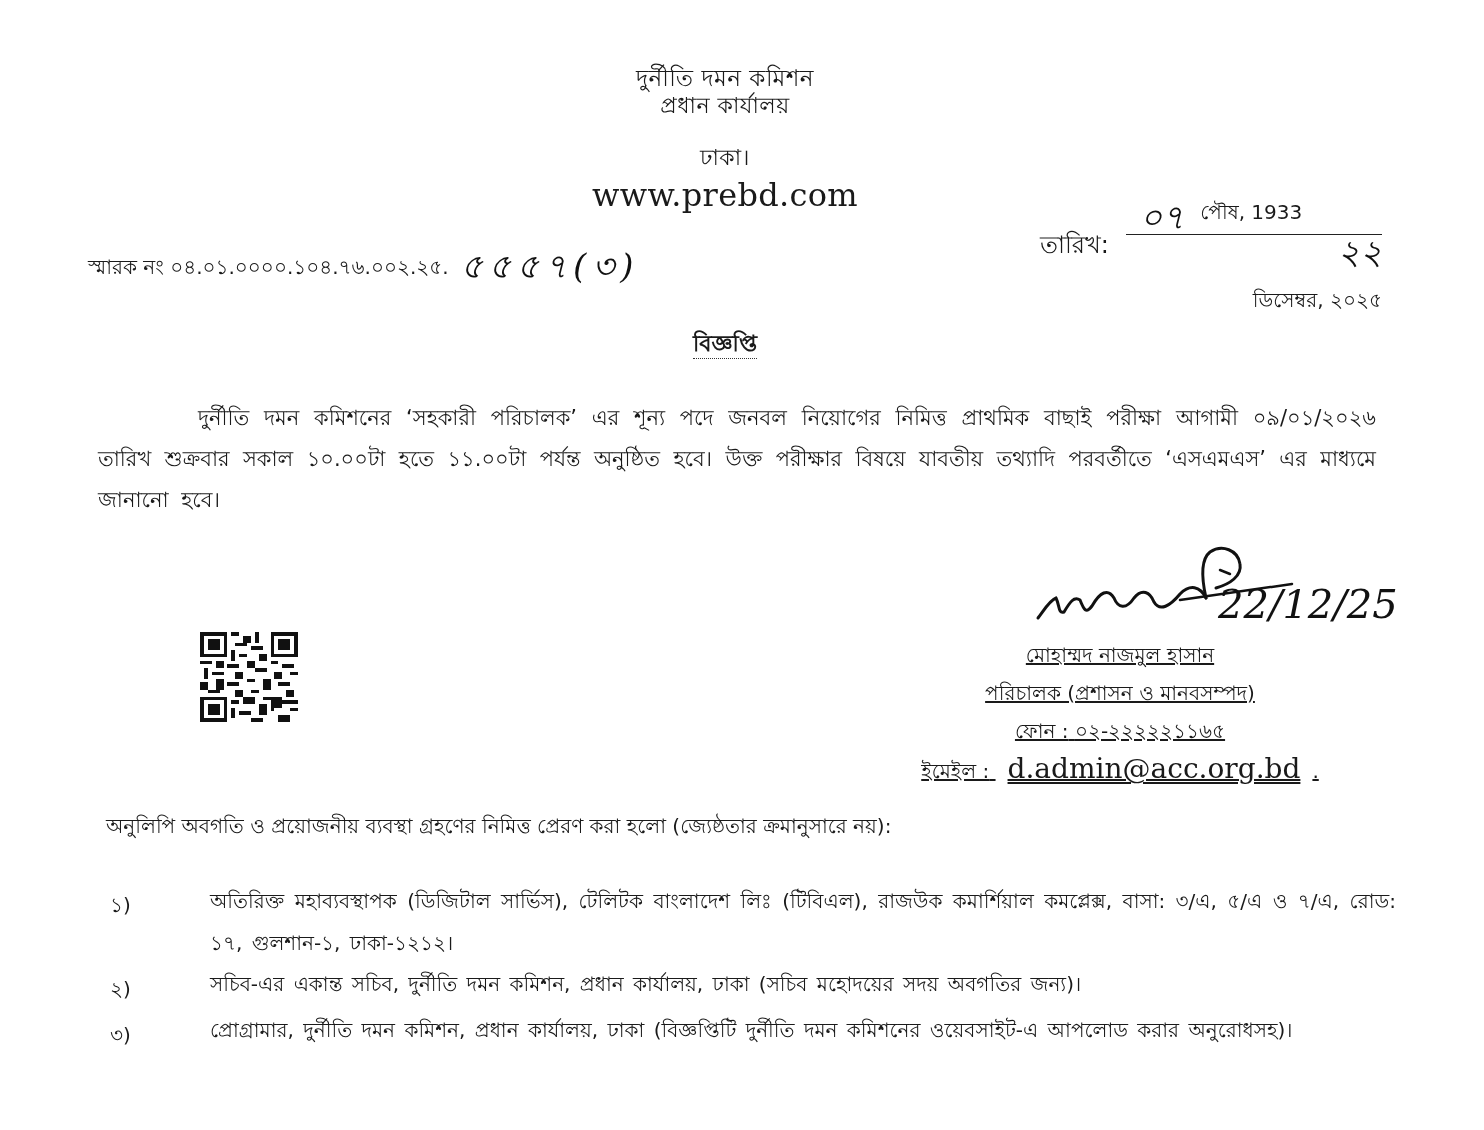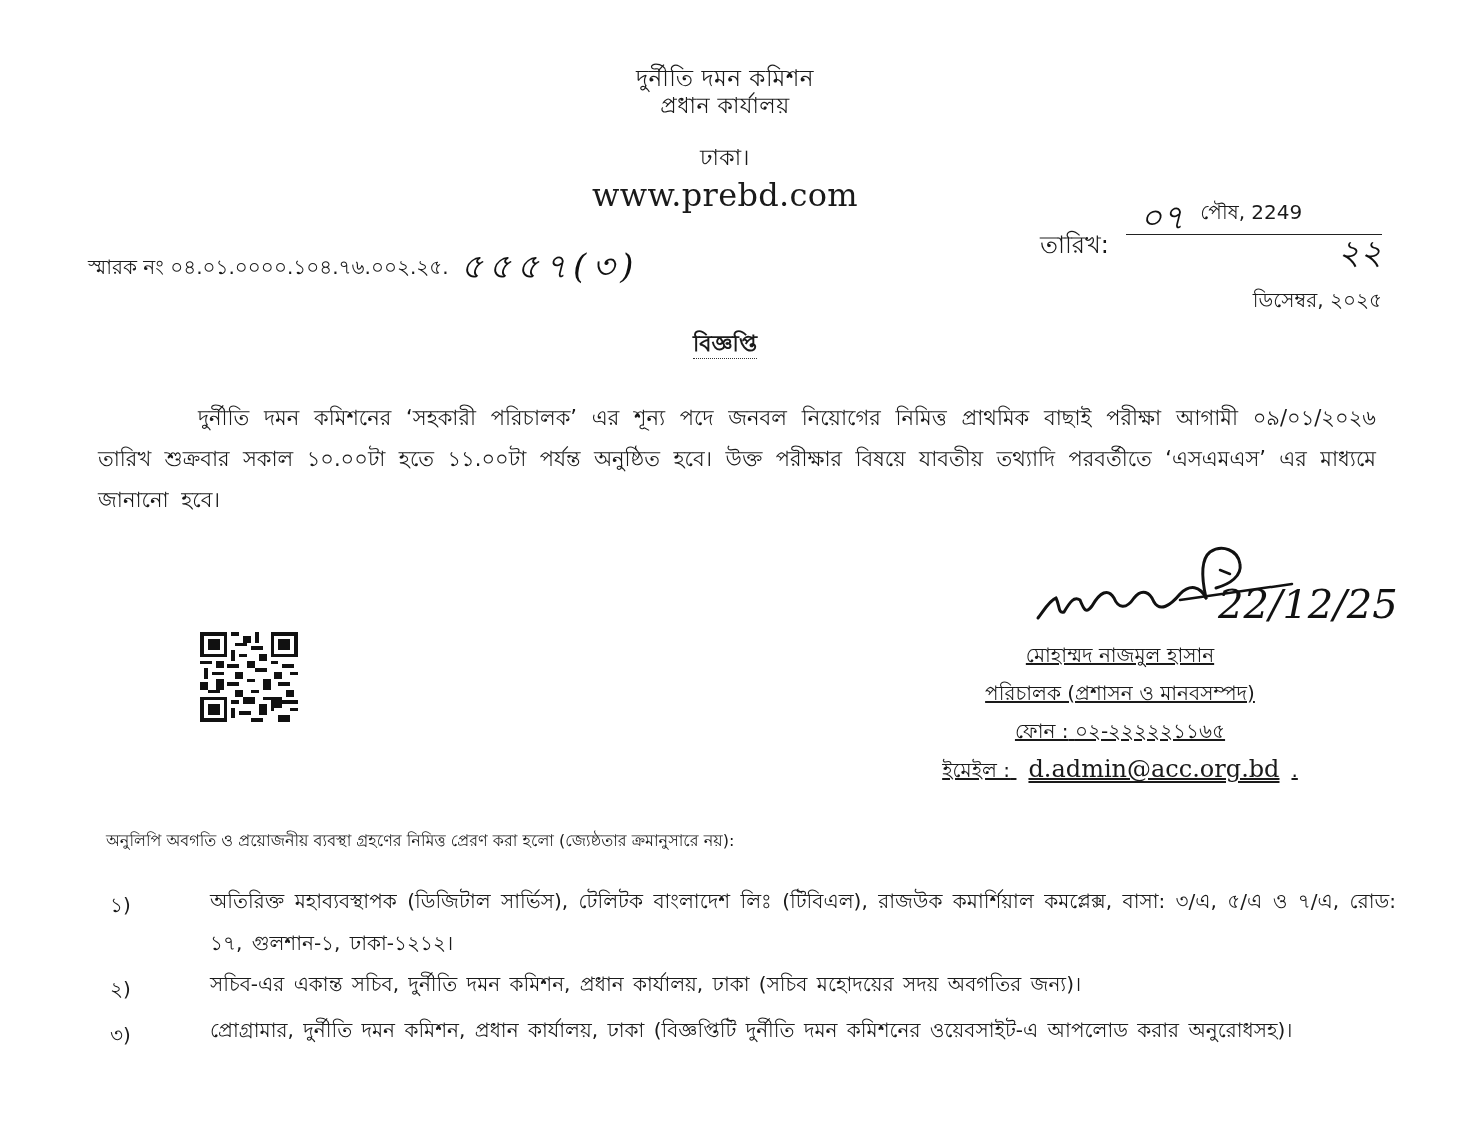--- a/index.html
+++ b/index.html
@@ -121,31 +121,31 @@
     
     .signatory {
       left: 900px; top: 636px; width: 440px;
       text-align: center;
       font-size: 20px;
       line-height: 38px;
       text-decoration: underline;
     }
     .signatory .email-val {
       font-family: "DejaVu Serif", "Liberation Serif", serif;
-      font-size: 24px;
+      font-size: 28px;
       text-decoration: underline;
       text-underline-offset: 4px;
       margin-left: 12px;
     }
     .signatory .trail-dot { margin-left: 12px; }
 
     
     .copy-intro {
-      left: 106px; top: 828px;
-      font-size: 16px;
+      left: 106px; top: 811px;
+      font-size: 20px;
       white-space: nowrap;
     }
     .copy-list {
       left: 106px; top: 880px; width: 1290px;
     }
     .copy-item {
       display: flex;
       font-size: 20px;
       line-height: 42px;
     }
@@ -172,21 +172,21 @@
 
 <div class="abs memo">
   <span>স্মারক নং</span>
   <span>০৪.০১.০০০০.১০৪.৭৬.০০২.২৫.</span><span class="hand">৫৫৫৭(৩)</span>
 </div>
 
 <div class="abs date-label">তারিখ:</div>
 <div class="abs date-frac">
   <div class="date-top">
     <span class="hand-digit">০৭</span>
-    <span class="date-text">পৌষ, 2249</span>
+    <span class="date-text">পৌষ, 1933</span>
   </div>
   <div class="date-rule"></div>
   <div class="date-bottom">
     <span class="hand-digit">২২</span>
     <span class="date-text">ডিসেম্বর, ২০২৫</span>
   </div>
 </div>
 
 <div class="abs notice-title">
   <span>বিজ্ঞপ্তি</span>

